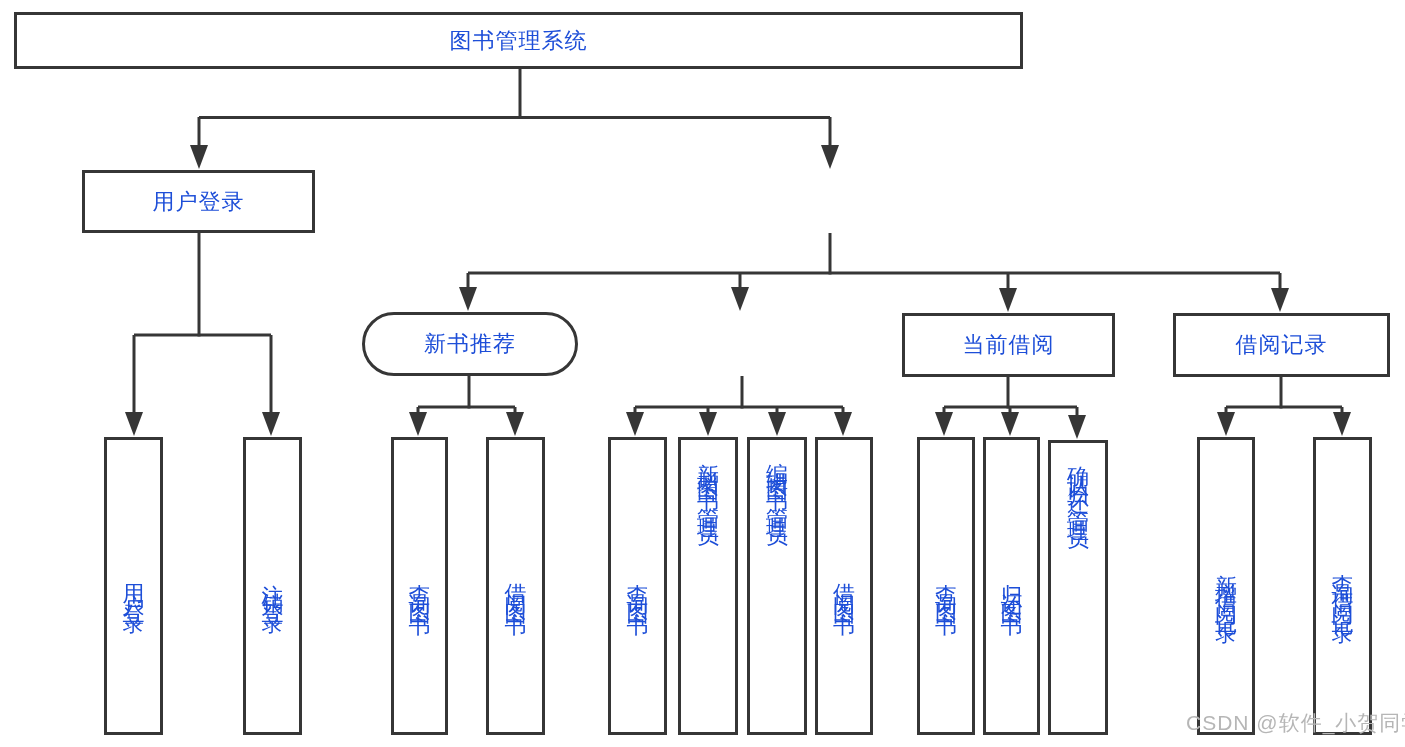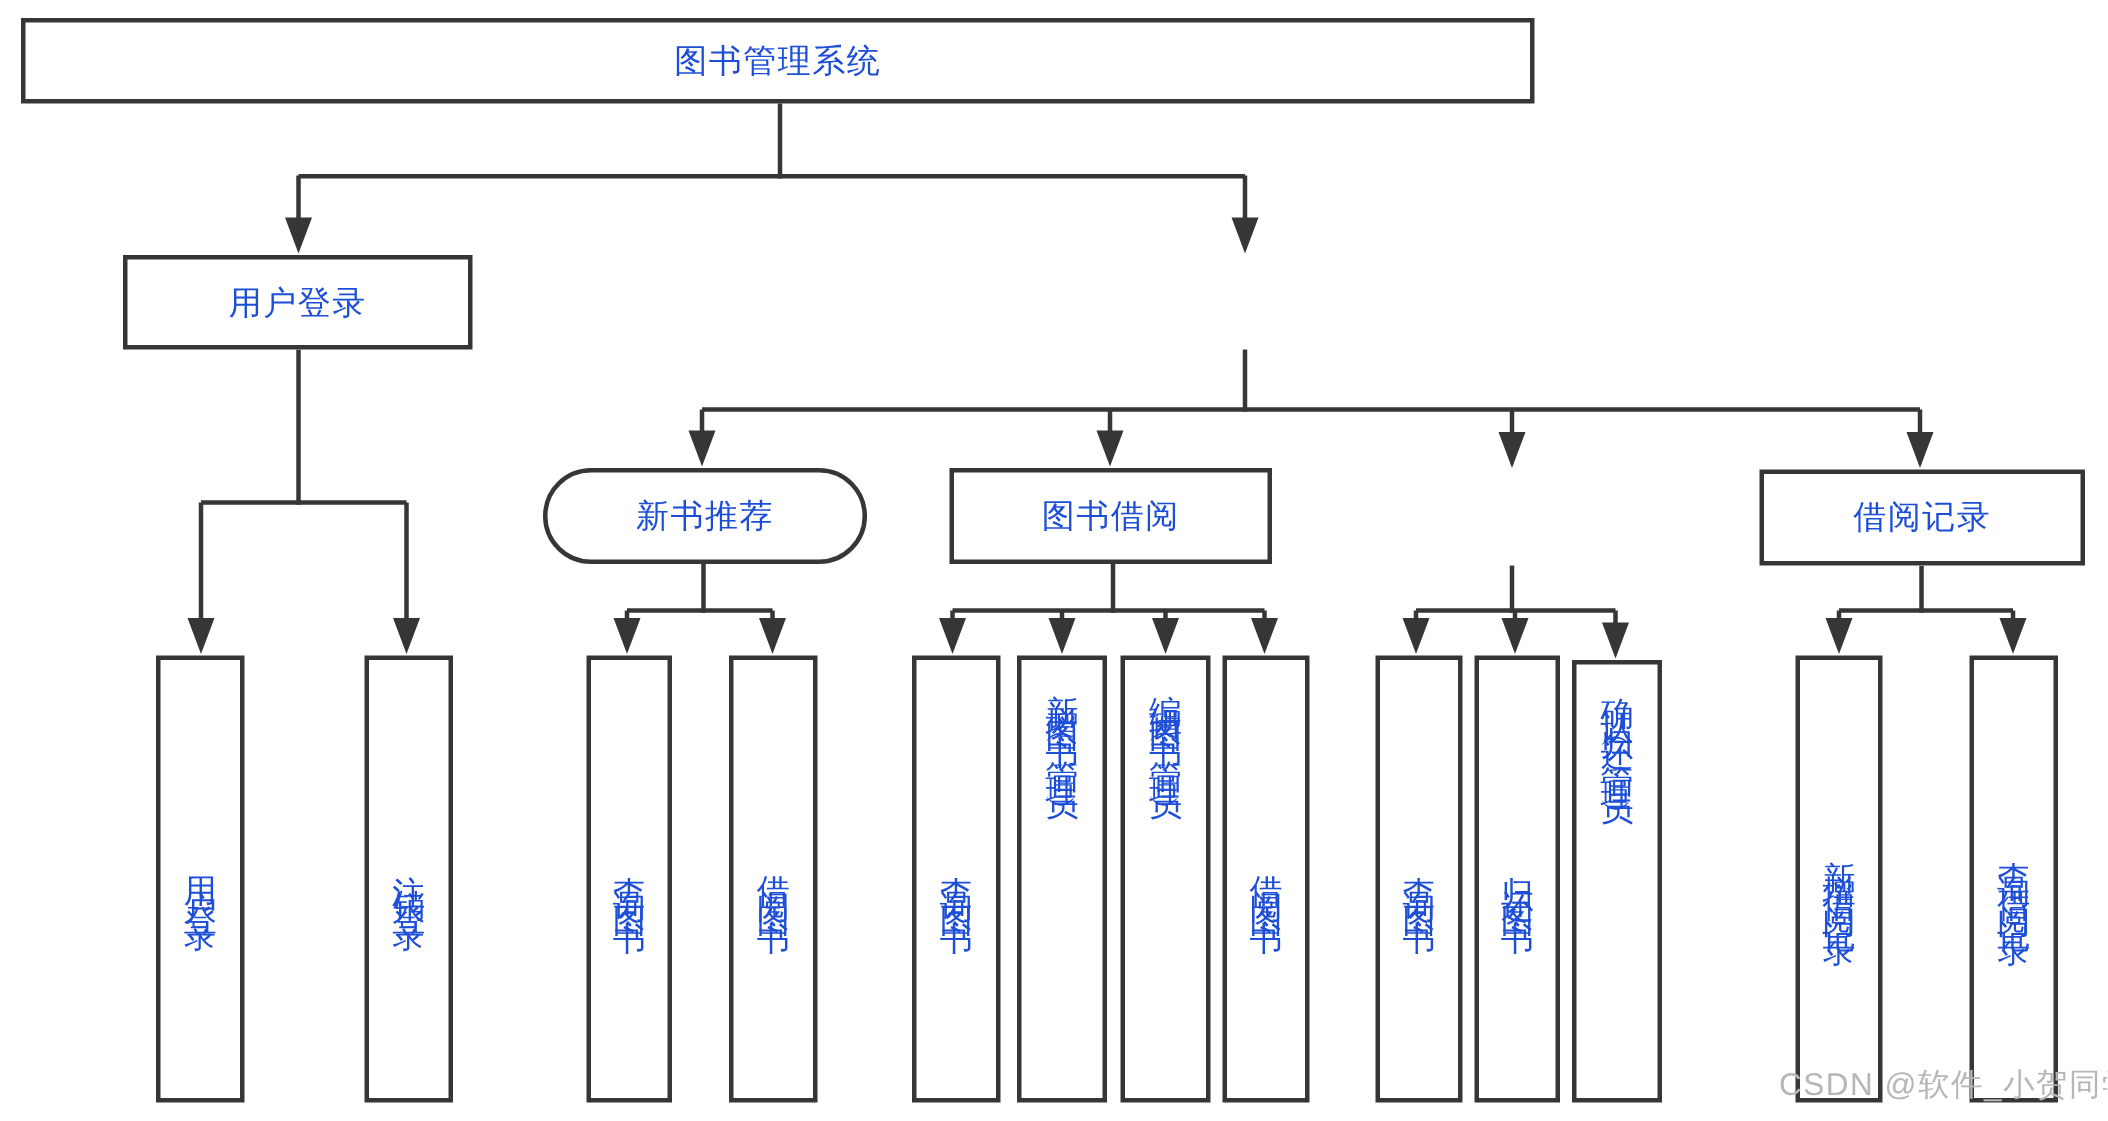--- a/index.html
+++ b/index.html
@@ -132,22 +132,22 @@
     <span>图书管理系统</span>
   </div>
 
   <div class="node hbox" style="left:82px; top:170px; width:233px; height:63px;">
     <span>用户登录</span>
   </div>
 
   <div class="node hbox" style="left:362px; top:312px; width:216px; height:64px;border-radius:32px;">
     <span>新书推荐</span>
   </div>
-  <div class="node hbox" style="left:633px; top:312px; width:215px; height:64px;">
-    <span>图书借阅</span>
+  <div class="node hbox" style="left:902px; top:313px; width:213px; height:64px;">
+    <span>当前借阅</span>
   </div>
   <div class="node hbox" style="left:1173px; top:313px; width:217px; height:64px;">
     <span>借阅记录</span>
   </div>
 
   <div class="node vbox" style="left:104px; top:437px; width:59px; height:298px;">
     <span class="vtext">用户登录</span>
   </div>
   <div class="node vbox" style="left:243px; top:437px; width:59px; height:298px;">
     <span class="vtext">注销登录</span>

